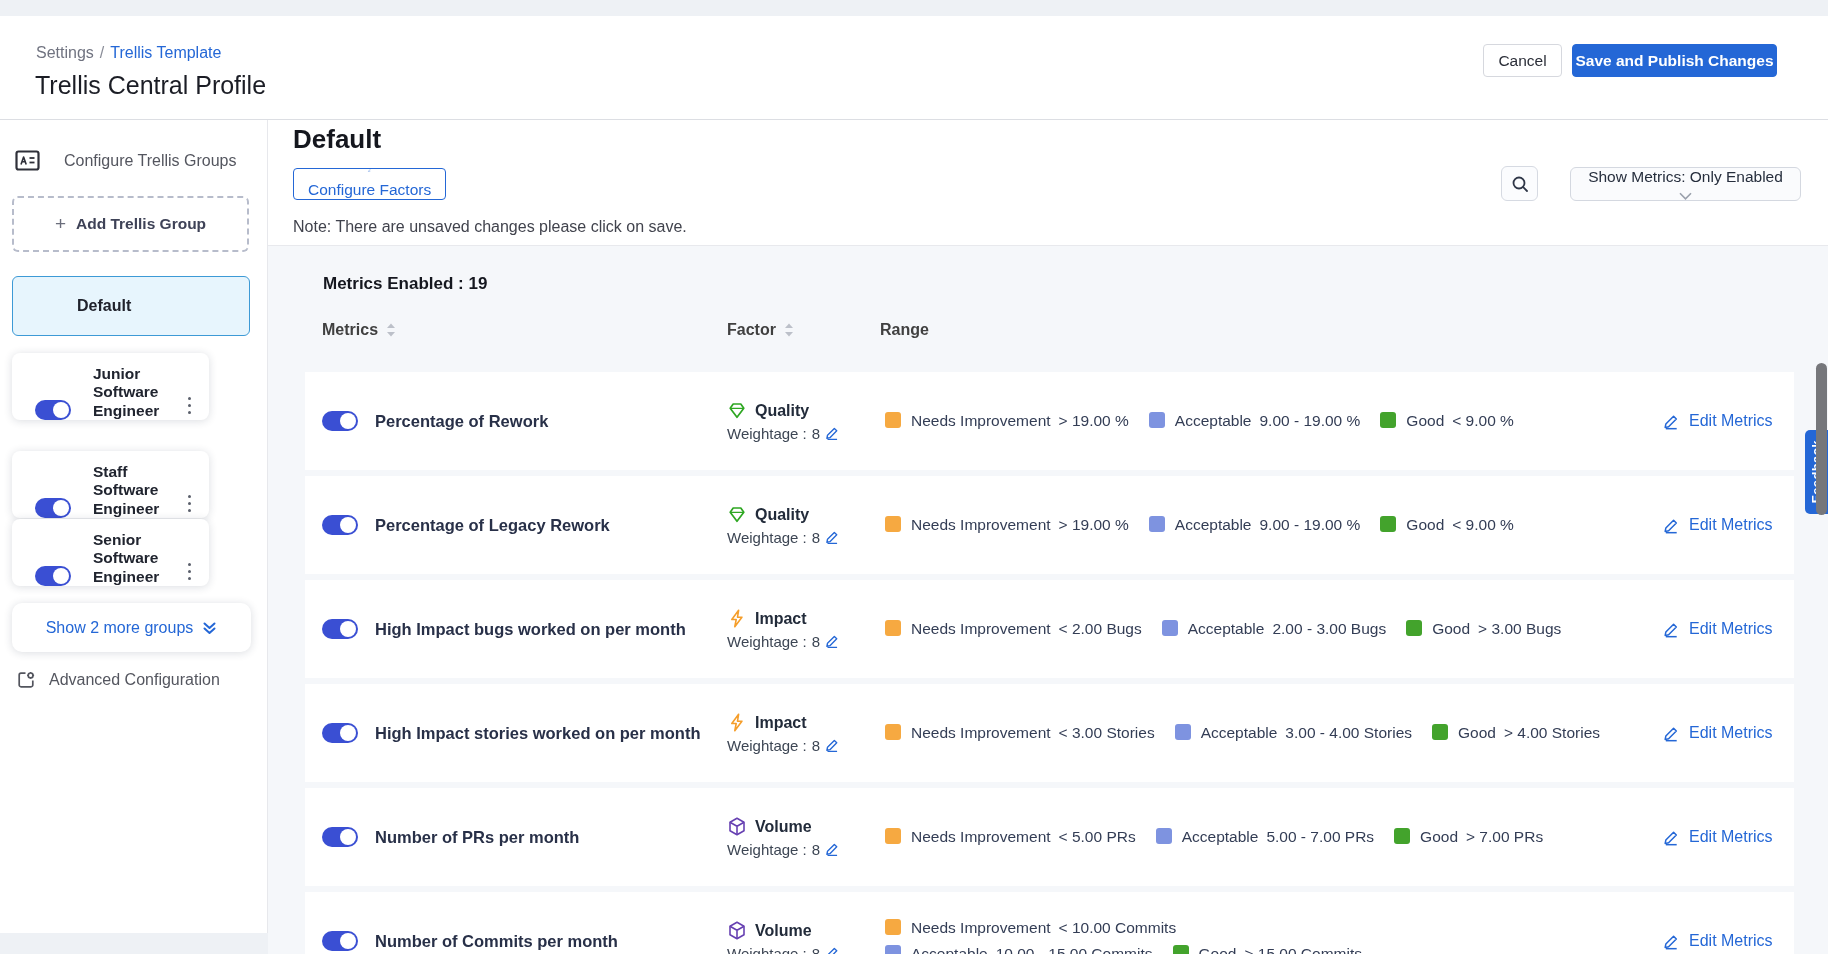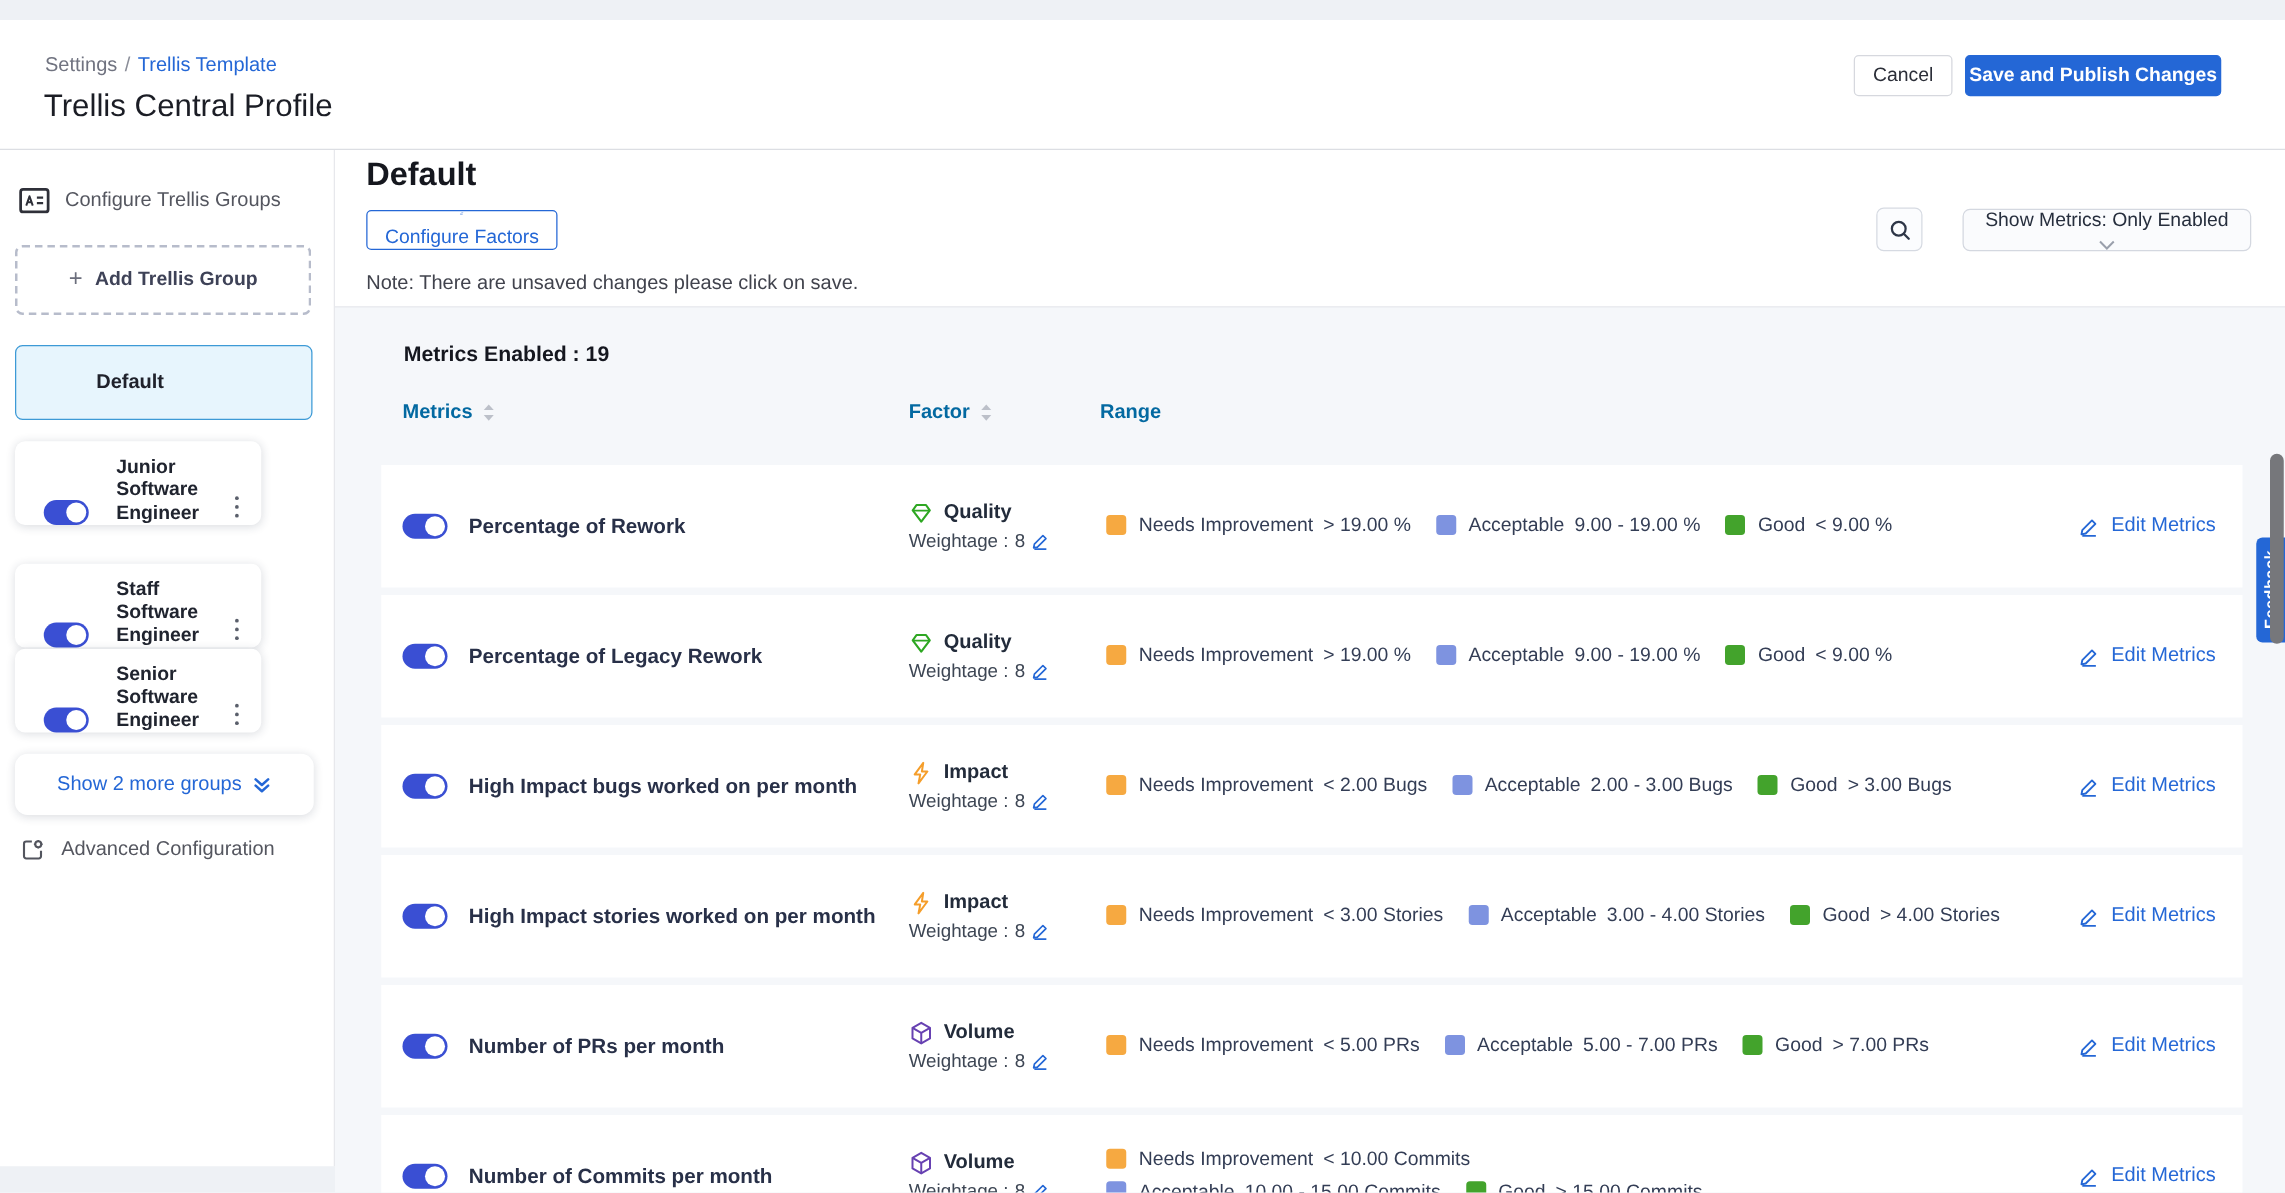--- a/index.html
+++ b/index.html
@@ -11,21 +11,21 @@
   .breadcrumb { position:absolute; left:36px; top:28px; font-size:16px; color:#707380; }
   .breadcrumb .bc-link { color:#2467D6; cursor:pointer; }
   .bc-sep { margin:0 6px; color:#8a8d98; }
   .page-title { position:absolute; left:35px; top:55px; font-size:25px; font-weight:400; color:#1b1d25; }
   .btn { display:flex; align-items:center; justify-content:center; border-radius:4px; font-size:15.5px; cursor:pointer; }
   .btn-cancel { position:absolute; left:1483px; top:28px; width:79px; height:33px; background:#fff; border:1px solid #d6d8de; color:#2b2e38; }
   .btn-save { position:absolute; left:1572px; top:28px; width:205px; height:33px; background:#2467D6; border:1px solid #2467D6; color:#fff; font-weight:600; }
 
   
   .sidebar { position:absolute; left:0; top:117px; width:268px; height:816px; background:#fff; border-right:1px solid #e7e8ec; z-index:2; }
-  .sb-section { position:absolute; left:15px; top:33px; display:flex; gap:12px; align-items:center; color:#54565f; font-size:16px; }
+  .sb-section { position:absolute; left:15px; top:33px; display:flex; gap:24px; align-items:center; color:#54565f; font-size:16px; }
   .sb-add { position:absolute; left:12px; top:79px; width:237px; height:56px; border:2px dashed #b7bccb; border-radius:6px; display:flex; align-items:center; justify-content:center; gap:10px; color:#3e4257; font-weight:700; font-size:15.5px; cursor:pointer; background:#fff; }
   .sb-add .plus { color:#6b6e7c; font-weight:400; font-size:19px; }
   .sb-default { position:absolute; left:12px; top:159px; width:238px; height:60px; background:#E7F5FD; border:1.5px solid #3D9AD6; border-radius:6px; display:flex; align-items:center; padding-left:64px; font-weight:700; font-size:16px; color:#20222c; cursor:pointer; }
   .sb-card { position:absolute; left:12px; width:197px; height:67px; background:#fff; border-radius:8px; box-shadow:0 1px 8px rgba(34,44,70,.16); display:flex; align-items:flex-end; padding:0 12px 0 23px; cursor:pointer; }
   .sb-card .label { margin-left:22px; width:122px; font-weight:700; font-size:15.5px; color:#20242f; line-height:1.18; }
   .kebab { margin-left:auto; display:flex; flex-direction:column; gap:3.5px; padding:6px; cursor:pointer; }
   .kebab i { width:3.5px; height:3.5px; border-radius:50%; background:#5a5f6b; }
   .sb-more { position:absolute; left:12px; top:486px; width:239px; height:49px; background:#fff; border-radius:10px; box-shadow:0 1px 8px rgba(34,44,70,.16); display:flex; align-items:center; justify-content:center; gap:9px; color:#2467D6; font-size:16px; cursor:pointer; }
   .sb-adv { position:absolute; left:16px; top:553px; display:flex; gap:13px; align-items:center; color:#54565f; font-size:16px; cursor:pointer; }
 
@@ -38,21 +38,21 @@
   .btn-configure { position:absolute; left:25px; top:51px; height:32px; padding:0 14px; border:1.5px solid #2467D6; border-radius:4px; color:#2467D6; display:flex; align-items:center; gap:9px; font-size:15.5px; background:#fff; cursor:pointer;flex-direction:column; }
   .note { position:absolute; left:25px; top:101px; font-size:16px; color:#41434d; }
   .btn-search { position:absolute; left:1233px; top:49px; width:37px; height:35px; border:1px solid #d6dae2; border-radius:6px; background:#fbfcfe; display:flex; align-items:center; justify-content:center; cursor:pointer; }
   .dropdown { position:absolute; left:1302px; top:50px; width:231px; height:34px; border:1px solid #d4d8e0; border-radius:6px; background:#fafbfd; display:flex; align-items:center; justify-content:space-between; padding:0 13px; font-size:15.5px; color:#262e3d; cursor:pointer;flex-direction:column; }
 
   
   .main-gray { position:absolute; left:268px; top:245px; width:1560px; height:709px; background:#f5f7fa; border-top:1px solid #e8e9ed; }
   .table { position:absolute; left:37px; top:0; width:1489px; }
   .metrics-enabled { margin:28px 0 0 18px; font-size:17px; font-weight:700; color:#15171f; height:20px; }
   .thead { position:relative; height:22px; margin-top:27px; }
-  .th { position:absolute; display:flex; gap:8px; align-items:center; font-size:16px; font-weight:700; color:#0369a1; cursor:pointer; }
+  .th { position:absolute; display:flex; gap:8px; align-items:center; font-size:16px; font-weight:700; color:#404040; cursor:pointer; }
   .th-metrics { left:17px; } .th-factor { left:422px; } .th-range { left:575px; cursor:default; }
   .sorter { width:10px; height:14px; }
   .rows { margin-top:29px; display:flex; flex-direction:column; gap:6px; }
   .row { position:relative; height:98px; background:#fff; }
   .cell-toggle { position:absolute; left:17px; top:39px; }
   .cell-name { position:absolute; left:70px; top:0; height:98px; width:348px; display:flex; align-items:center; font-size:16.5px; font-weight:600; color:#283048; white-space:nowrap; }
   .cell-factor { position:absolute; left:422px; top:50%; transform:translateY(-50%); width:158px; }
   .factor-top { display:flex; align-items:center; gap:8px; font-size:16px; font-weight:700; color:#222b3a; }
   .fsvg { width:20px; height:20px; flex:0 0 auto; }
   .factor-weight { margin-top:4px; display:flex; align-items:center; gap:5px; font-size:15px; color:#3d4654;text-align:center; }

